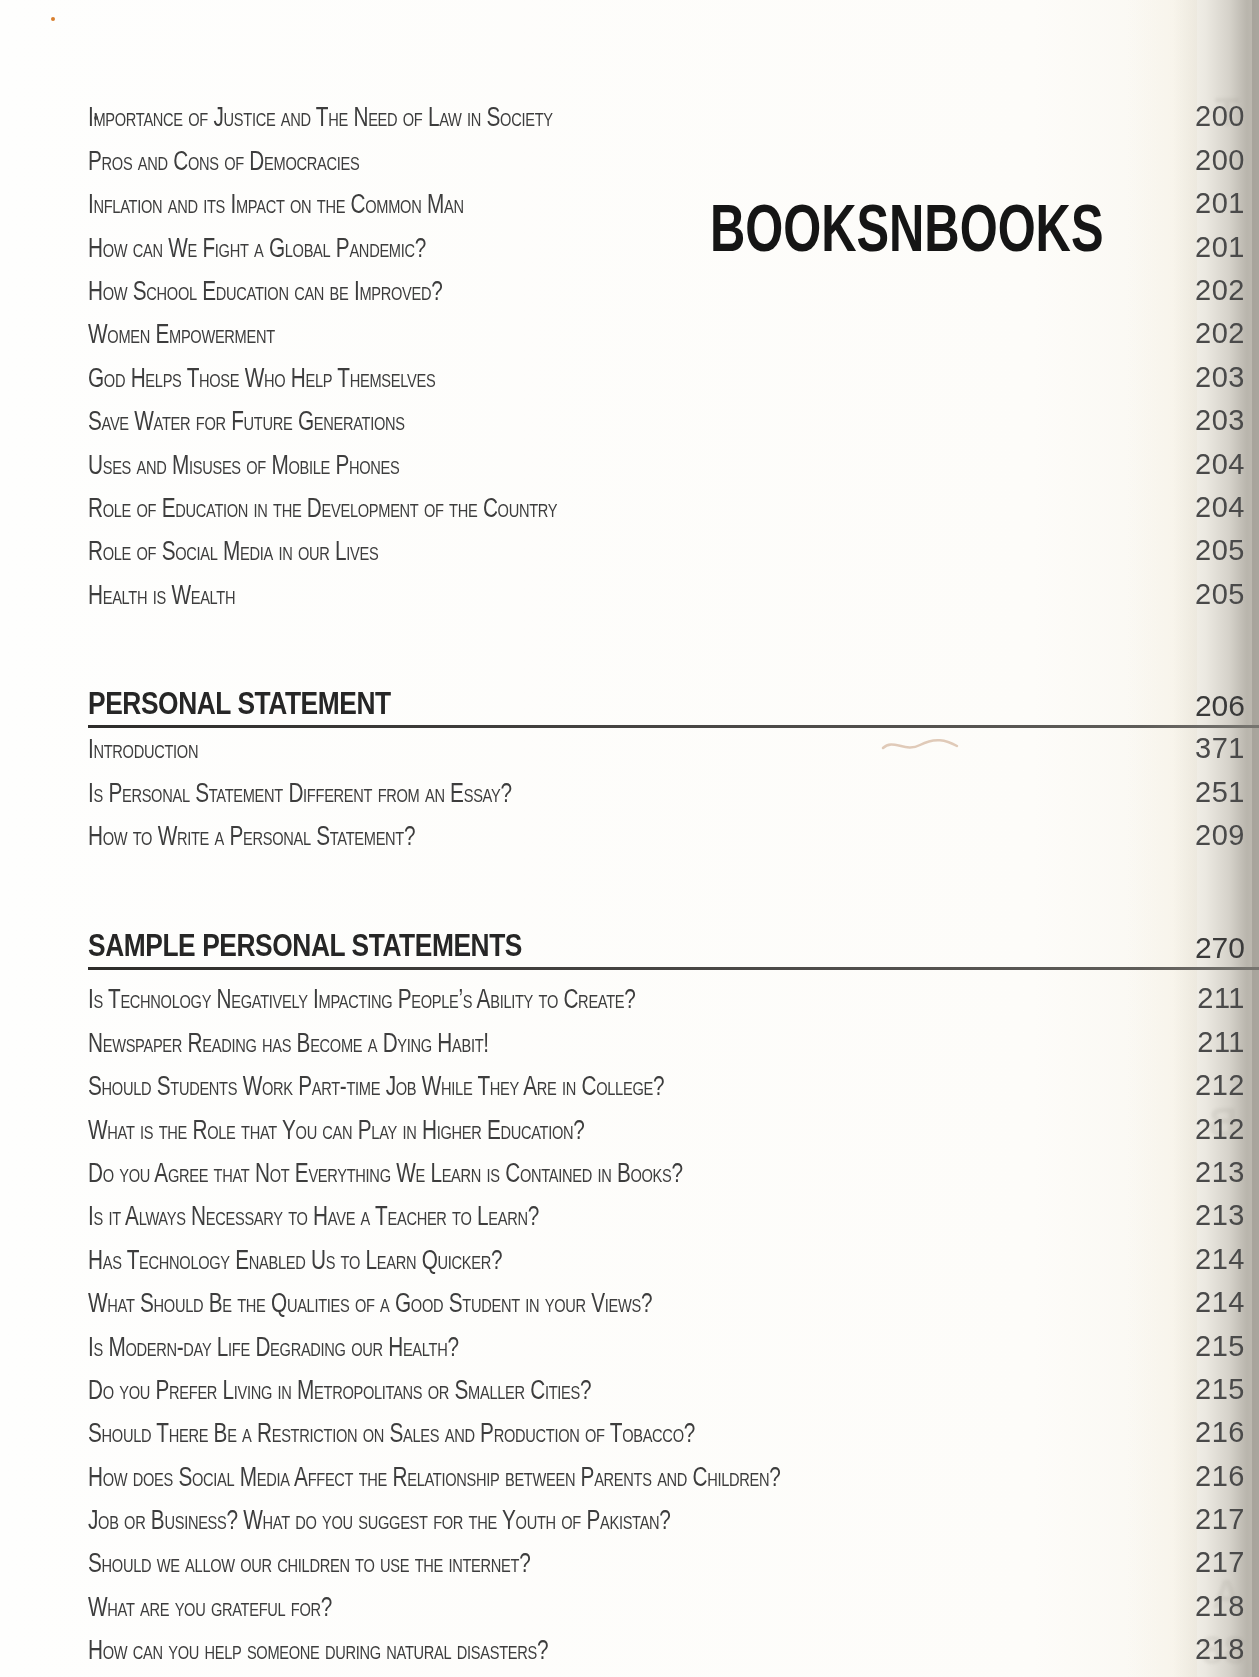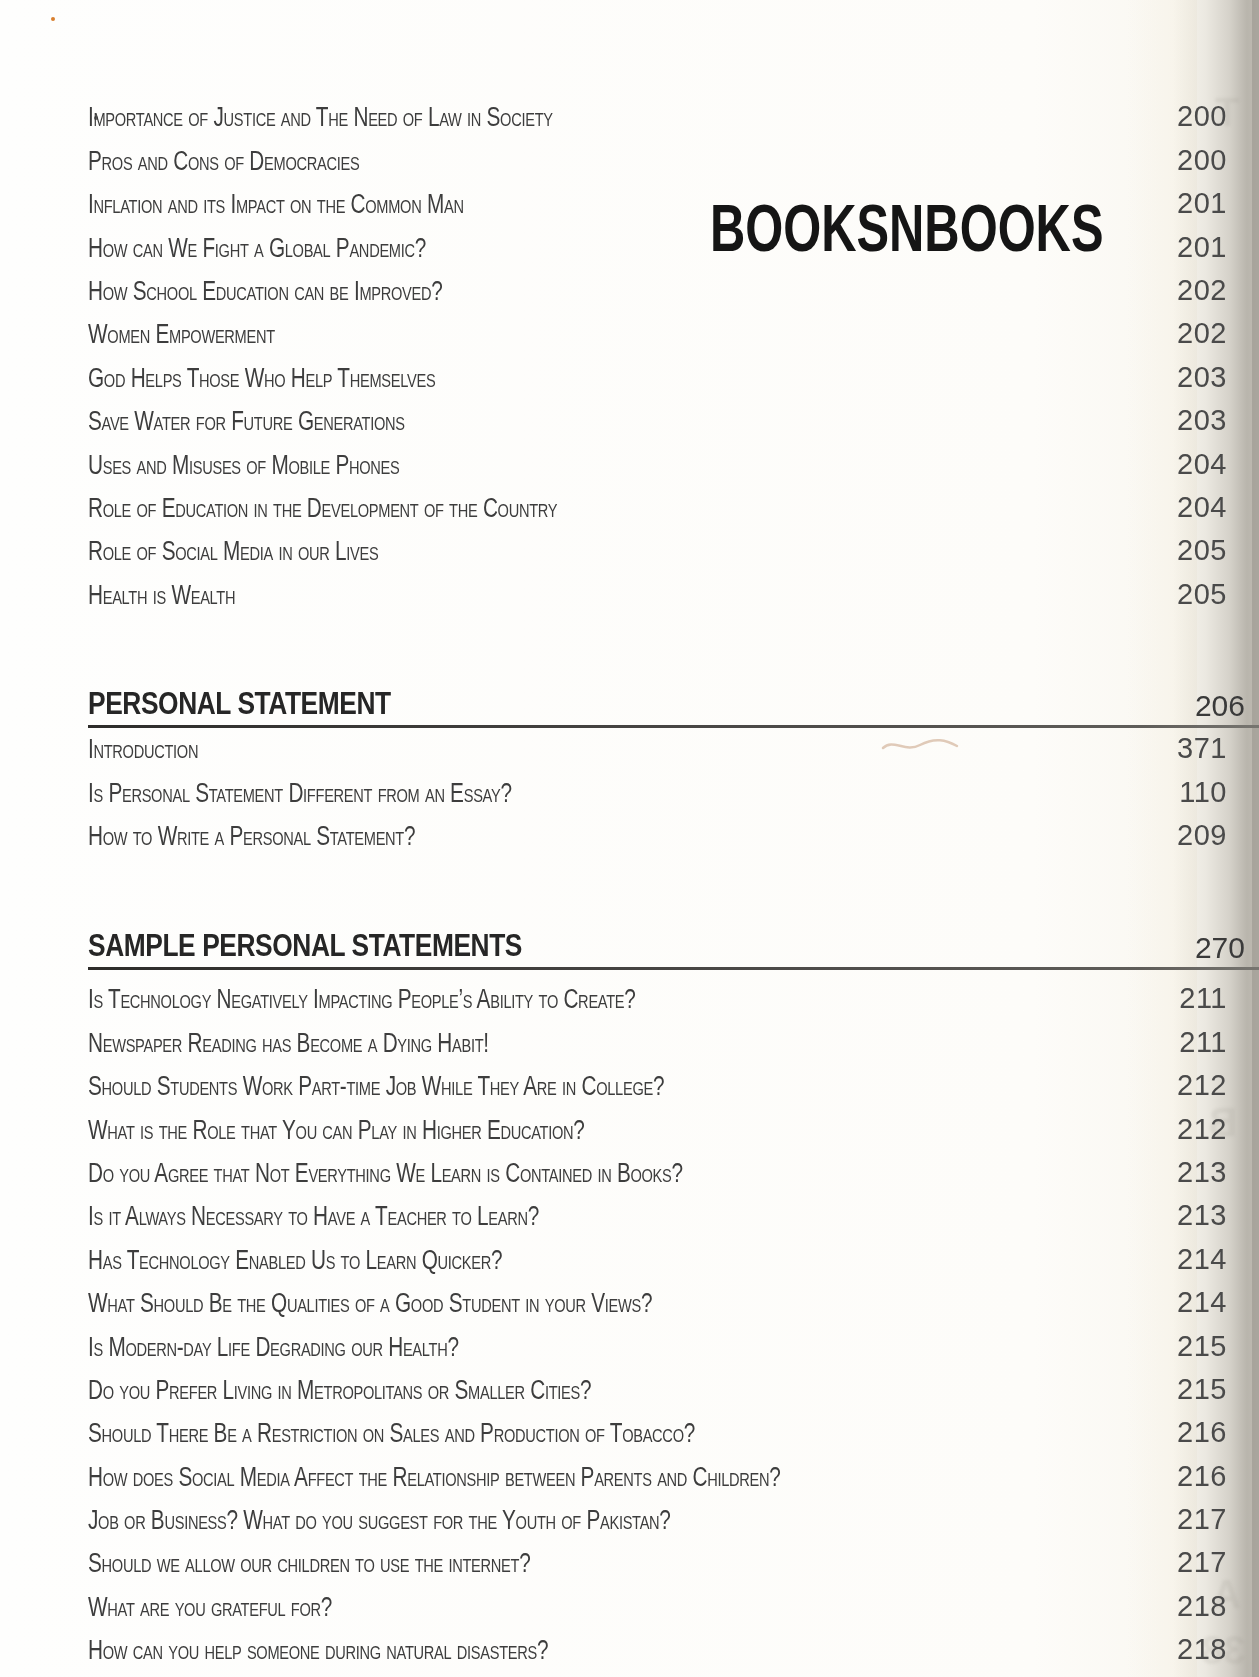--- a/index.html
+++ b/index.html
@@ -27,21 +27,21 @@
     font-weight:bold;color:#8f8b82;opacity:0.14;font-size:40px;white-space:nowrap;}
 
   
   .toc-section{position:absolute;left:88px;width:1157px;}
   .row{position:relative;height:43.4px;display:flex;align-items:flex-end;}
   .title{
     font-size:27px;color:#3d3d3d;white-space:nowrap;
     font-variant-caps:small-caps;letter-spacing:-0.4px;
     transform:scaleX(0.77);transform-origin:left center;
   }
-  .pg{position:absolute;right:18px;font-size:29px;color:#4a4a4a;letter-spacing:0.5px;margin-top:28px;}
+  .pg{position:absolute;right:0;font-size:29px;color:#4a4a4a;letter-spacing:0.5px;margin-top:28px;}
 
   
   .toc-header{position:absolute;left:88px;right:0;height:46px;
     display:flex;align-items:flex-end;margin-top:48px;}
   .toc-header::after{content:"";position:absolute;left:0;right:0;bottom:0;height:3px;
     background:linear-gradient(to right,#2d2c2a,#4a4846 55%,#5f5d59 90%,#777570);}
   .ht{font-size:31px;font-weight:bold;color:#262626;white-space:nowrap;
     letter-spacing:-0.5px;transform:scaleX(0.85);transform-origin:left bottom;
     padding-bottom:6px;}
   .hp{position:absolute;right:14px;bottom:5px;font-size:30px;font-weight:normal;color:#3a3a3a;}
@@ -129,21 +129,21 @@
     <span class="hp">206</span>
   </div>
 
   <section class="toc-section" id="ps-rows" style="top:722px">
       <div class="row">
         <span class="title">Introduction</span>
         <span class="pg">371</span>
       </div>
       <div class="row">
         <span class="title">Is Personal Statement Different from an Essay?</span>
-        <span class="pg">110</span>
+        <span class="pg">251</span>
       </div>
       <div class="row">
         <span class="title">How to Write a Personal Statement?</span>
         <span class="pg">209</span>
       </div>
     </section>
 
   <div class="toc-header" style="top:876px">
     <span class="ht">SAMPLE PERSONAL STATEMENTS</span>
     <span class="hp">270</span>

